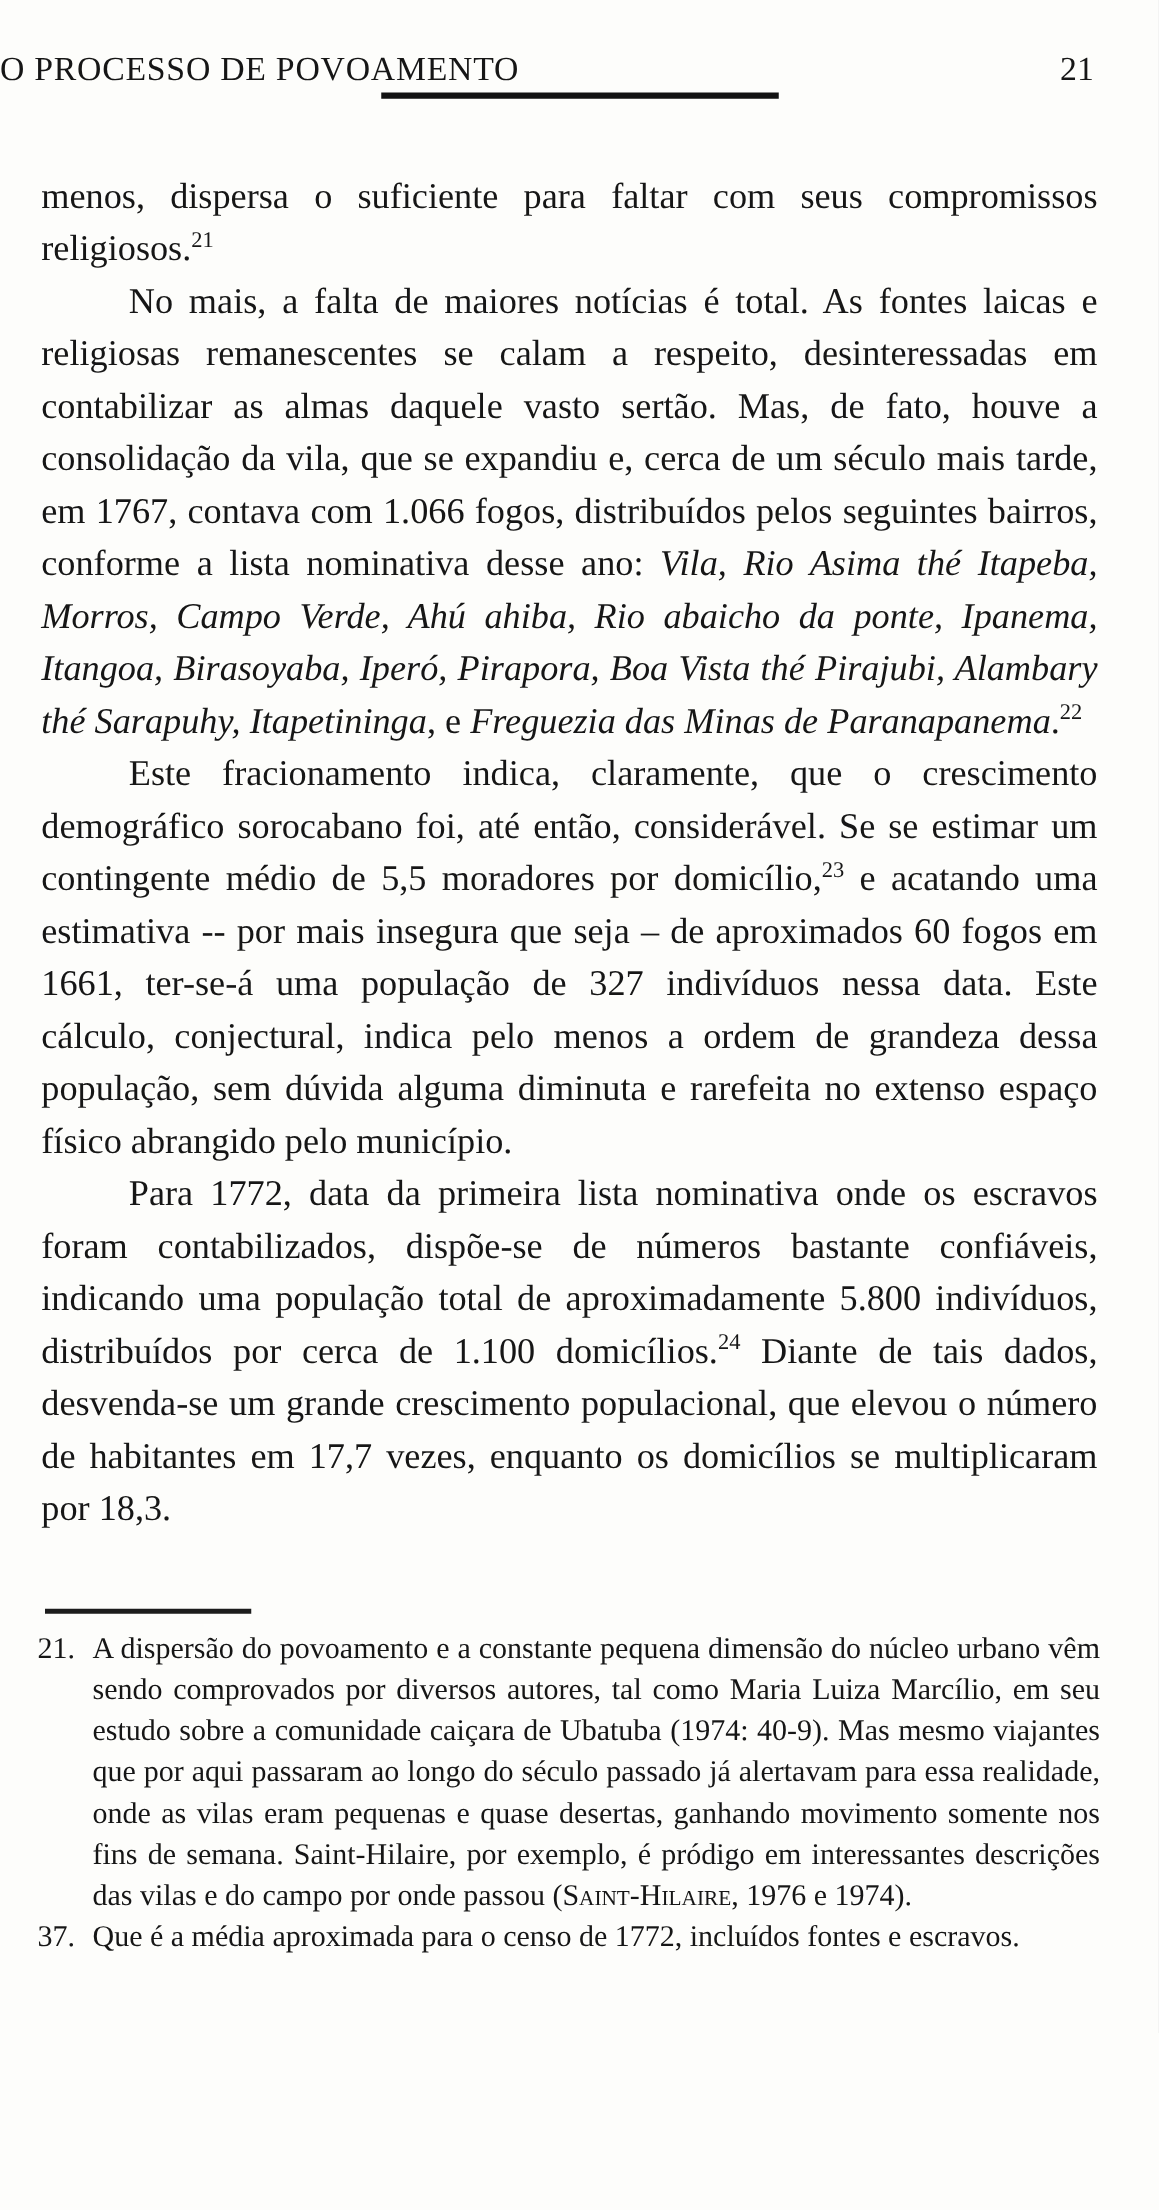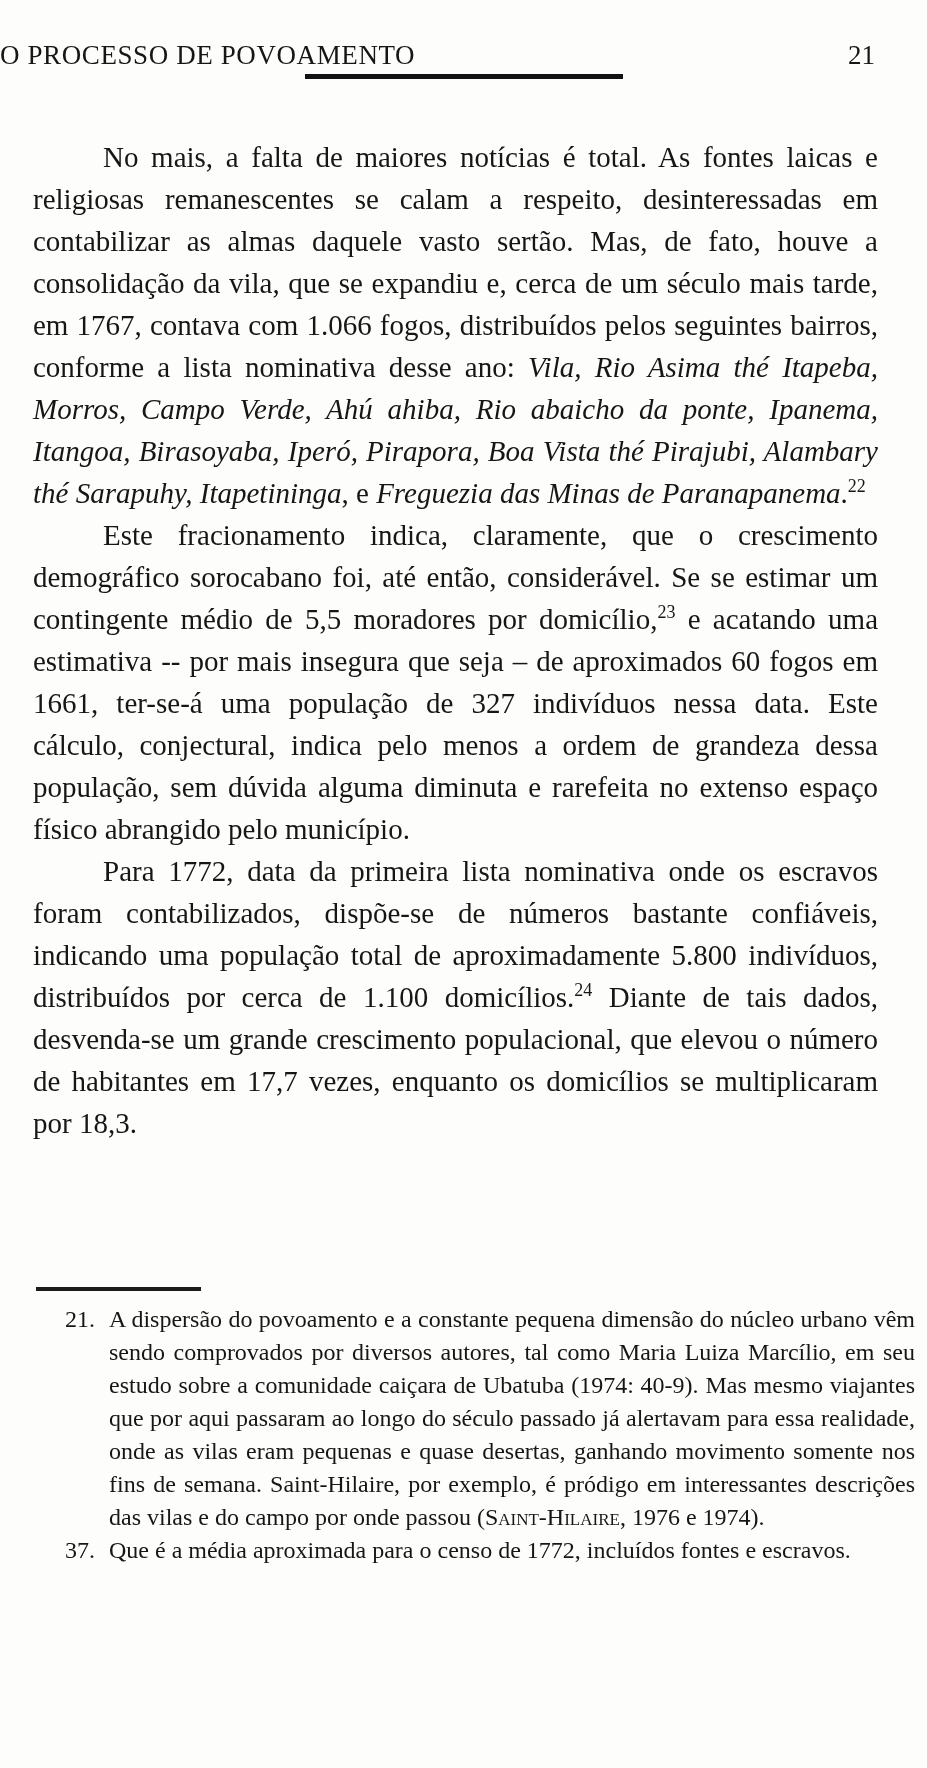--- a/index.html
+++ b/index.html
@@ -66,21 +66,20 @@
     background: #1c1c1c;
   }
   .footnotes {
     position: absolute;
     top: 1303px;
     left: 30px;
     width: 850px;
     font-size: 24px;
     line-height: 33px;
     text-align: justify;
-    margin-left: 35px;
   }
   .fn { margin: 0; padding-left: 44px; }
   .fn-num {
     display: inline-block;
     width: 44px;
     margin-left: -44px;
   }
 </style>
 </head>
 <body>
@@ -88,20 +87,21 @@
 <div class="page">
 
   <div class="header-title-wrap">
     <span class="header-title">O PROCESSO DE POVOAMENTO</span>
     <div class="header-underline"></div>
   </div>
 
   <span class="page-number">21</span>
 
   <div class="body-text" id="body-text">
+      <p class="para"><span>menos, dispersa o suficiente para faltar com seus compromissos religiosos.</span><sup class="fnref">21</sup></p>
       <p class="para indent"><span>No mais, a falta de maiores notícias é total. As fontes laicas e religiosas remanescentes se calam a respeito, desinteressadas em contabilizar as almas daquele vasto sertão. Mas, de fato, houve a consolidação da vila, que se expandiu e, cerca de um século mais tarde, em 1767, contava com 1.066 fogos, distribuídos pelos seguintes bairros, conforme a lista nominativa desse ano: </span><span class="it">Vila, Rio Asima thé Itapeba, Morros, Campo Verde, Ahú ahiba, Rio abaicho da ponte, Ipanema, Itangoa, Birasoyaba, Iperó, Pirapora, Boa Vista thé Pirajubi, Alambary thé Sarapuhy, Itapetininga</span><span>, e </span><span class="it">Freguezia das Minas de Paranapanema</span><span>.</span><sup class="fnref">22</sup></p>
       <p class="para indent"><span>Este fracionamento indica, claramente, que o crescimento demográfico sorocabano foi, até então, considerável. Se se estimar um contingente médio de 5,5 moradores por domicílio,</span><sup class="fnref">23</sup><span> e acatando uma estimativa -- por mais insegura que seja – de aproximados 60 fogos em 1661, ter-se-á uma população de 327 indivíduos nessa data. Este cálculo, conjectural, indica pelo menos a ordem de grandeza dessa população, sem dúvida alguma diminuta e rarefeita no extenso espaço físico abrangido pelo município.</span></p>
       <p class="para indent"><span>Para 1772, data da primeira lista nominativa onde os escravos foram contabilizados, dispõe-se de números bastante confiáveis, indicando uma população total de aproximadamente 5.800 indivíduos, distribuídos por cerca de 1.100 domicílios.</span><sup class="fnref">24</sup><span> Diante de tais dados, desvenda-se um grande crescimento populacional, que elevou o número de habitantes em 17,7 vezes, enquanto os domicílios se multiplicaram por 18,3.</span></p>
     </div>
 
   <div class="fn-rule"></div>
 
   <div class="footnotes" id="footnotes">
       <div class="fn"><span class="fn-num">21.</span><span>A dispersão do povoamento e a constante pequena dimensão do núcleo urbano vêm sendo comprovados por diversos autores, tal como Maria Luiza Marcílio, em seu estudo sobre a comunidade caiçara de Ubatuba (1974: 40-9). Mas mesmo viajantes que por aqui passaram ao longo do século passado já alertavam para essa realidade, onde as vilas eram pequenas e quase desertas, ganhando movimento somente nos fins de semana. Saint-Hilaire, por exemplo, é pródigo em interessantes descrições das vilas e do campo por onde passou (</span><span class="sc">Saint-Hilaire</span><span>, 1976 e 1974).</span></div>
       <div class="fn"><span class="fn-num">37.</span><span>Que é a média aproximada para o censo de 1772, incluídos fontes e escravos.</span></div>

